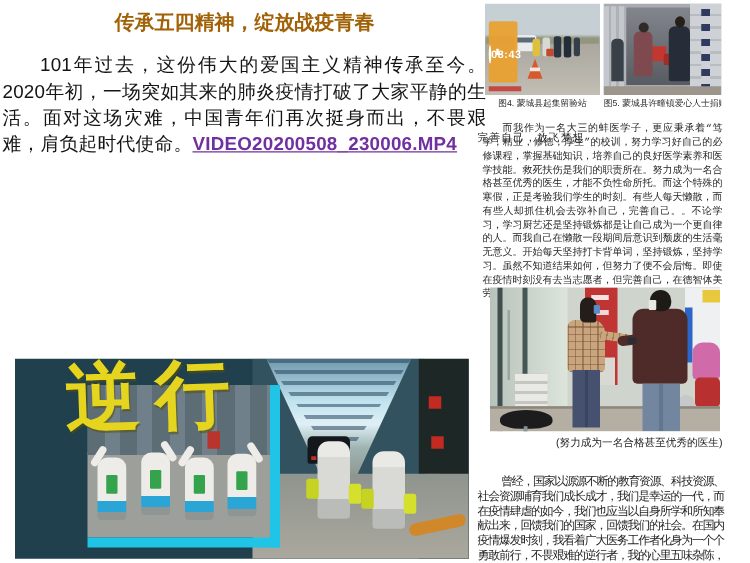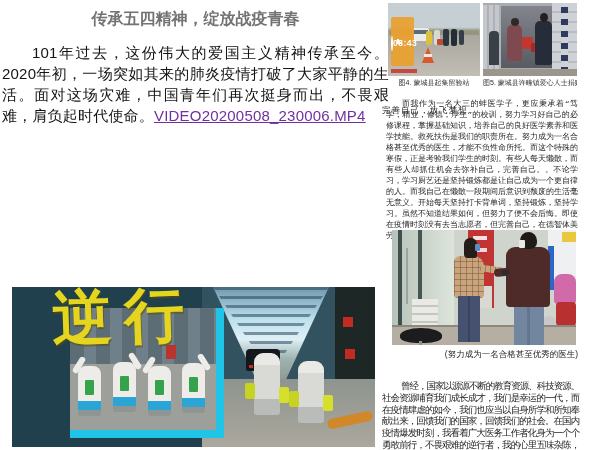--- a/index.html
+++ b/index.html
@@ -1,24 +1,24 @@
 <!DOCTYPE html>
 <html><head>
 <meta charset="utf-8">
 <style>
   html,body{margin:0;padding:0;background:#ffffff;}
   body{font-family:"Liberation Sans","DejaVu Sans",sans-serif;}
   .page{position:relative;width:600px;height:450px;background:#fff;overflow:hidden;}
 
   
   .left-col{position:absolute;left:2px;top:0;width:387px;height:450px;}
-  .title{margin:0;padding-top:8px;text-align:center;font-size:16px;font-weight:700;color:#737373;line-height:22px;}
+  .title{margin:0;padding-top:8px;text-align:center;font-size:16px;font-weight:700;color:#a16207;line-height:22px;}
   .para{margin:11px 0 0 0;font-size:15px;line-height:21px;color:#141414;text-align:justify;text-indent:2em;letter-spacing:.2px;}
   .para.second{margin-top:12px;}
-  .video-link{color:#7030a0;text-decoration:underline;font-size:15px;word-break:break-all;cursor:pointer;}
+  .video-link{color:#7030a0;text-decoration:underline;font-size:15px;word-break:break-all;cursor:pointer;font-weight:bold;}
 
   
   .hero{position:absolute;left:12px;top:287px;width:363px;height:160px;background:#20404d;overflow:hidden;}
   .hero .right-scene{position:absolute;left:190px;top:0;width:173px;height:160px;z-index:1;}
   .corridor{position:absolute;left:0;top:0;width:138px;height:95px;background:#33525f;overflow:hidden;}
   .corridor-light{position:absolute;left:0;top:0;width:100%;height:100%;
      background:linear-gradient(180deg,#6e98ac 0%,#bfe2ee 35%,#dff0f6 55%,#9fb4b2 75%,#8f9690 100%);
      clip-path:polygon(8% 0,92% 0,60% 100%,40% 100%);}
   .corridor-decor{position:absolute;left:0;top:0;width:100%;height:70%;
      background:repeating-linear-gradient(180deg,rgba(40,70,95,.55) 0 3px,rgba(255,255,255,0) 3px 9px);

